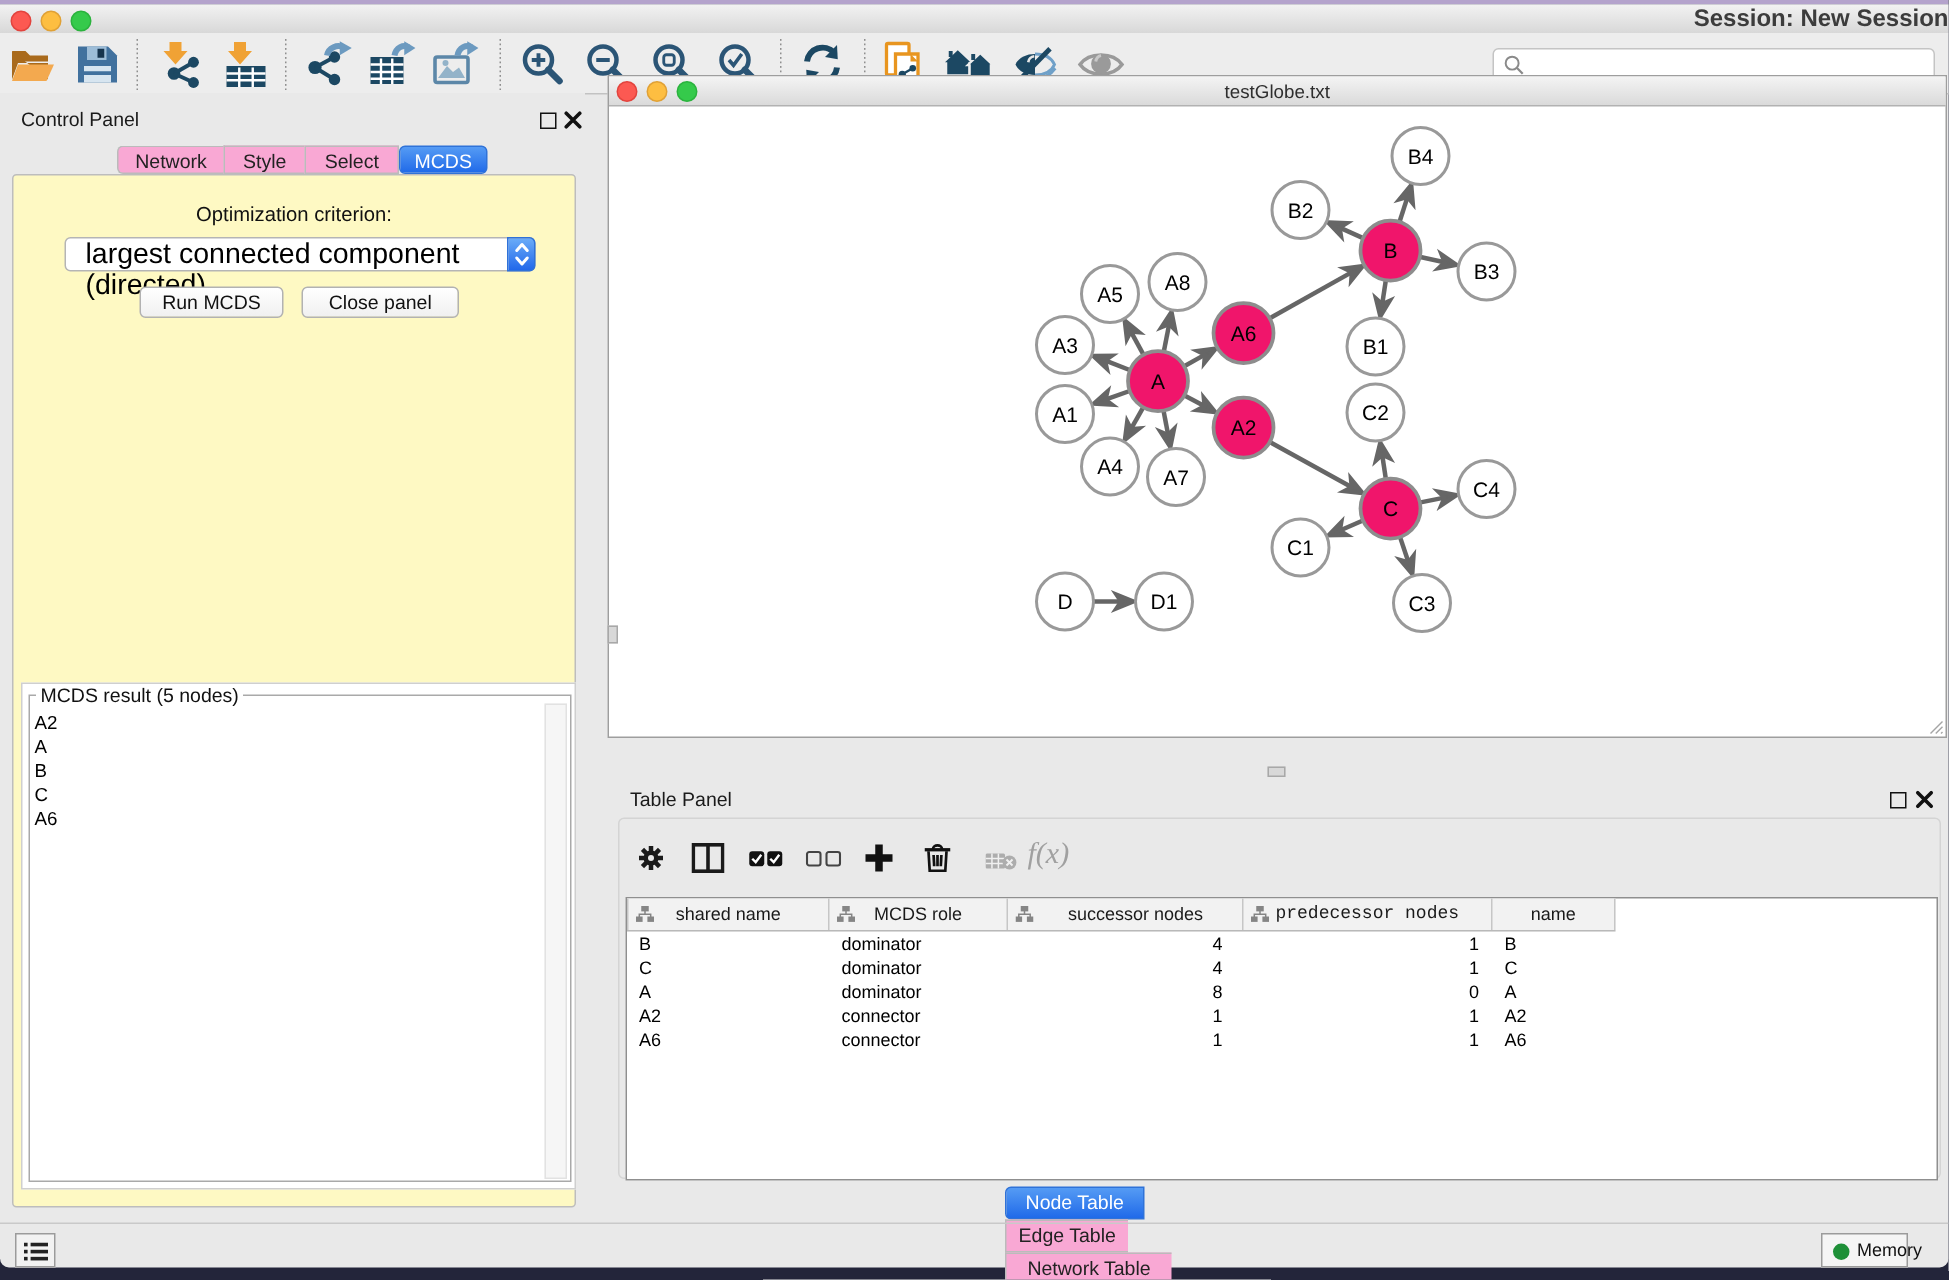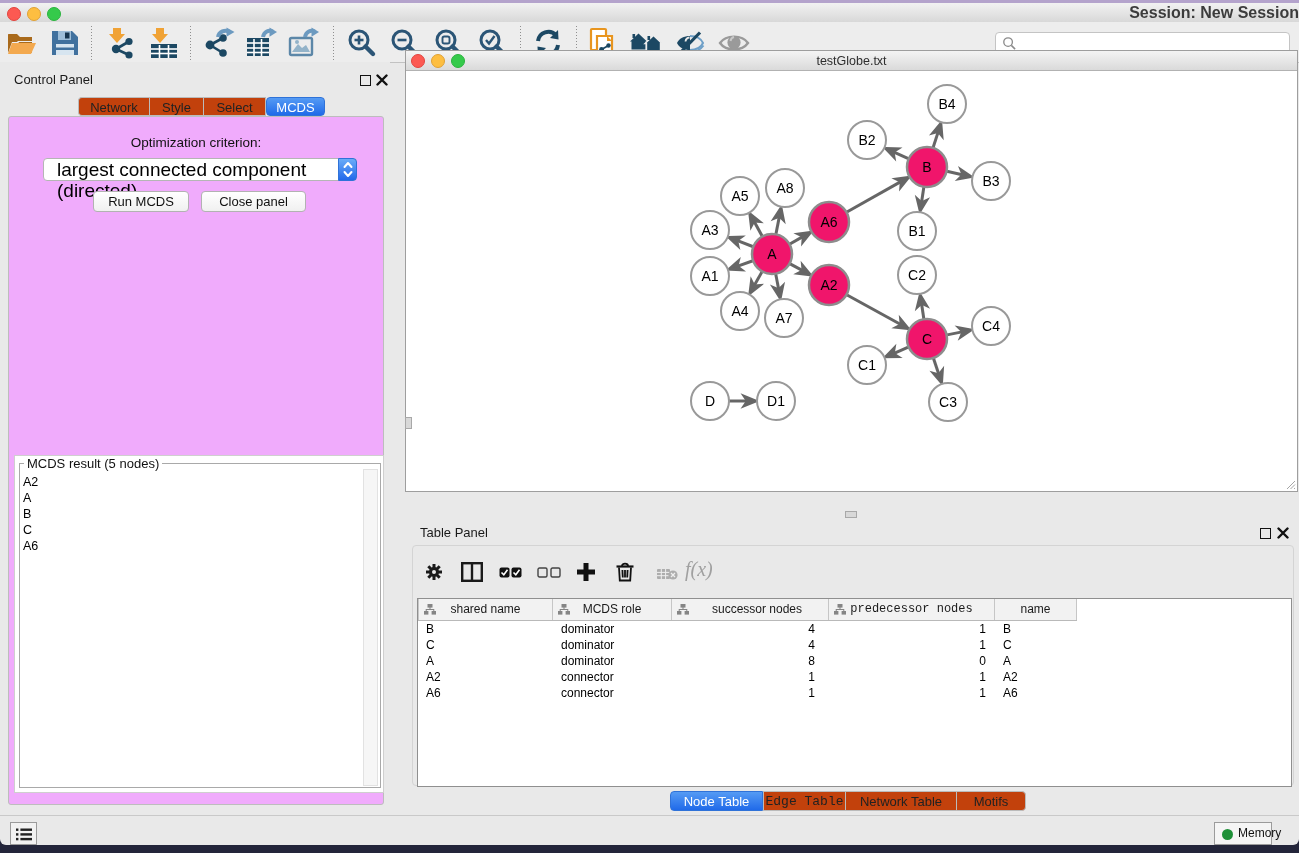--- a/index.html
+++ b/index.html
@@ -19,26 +19,26 @@
 
 #toolbar{left:0;top:19px;width:1299px;height:40px;background:#ededed;border-bottom:1px solid #c2c2c2;}
 .sep{top:4px;height:34px;width:1px;background-image:linear-gradient(#8f8f8f 40%,rgba(0,0,0,0) 0%);background-size:1px 3px;}
 .tbi{top:5px;width:32px;height:32px;}
 #searchbox{left:995px;top:10px;width:293px;height:21px;background:#fff;border:1px solid #c4c4c4;border-radius:4px;}
 
 #cpanel{left:0;top:59px;width:390px;height:757px;background:#e9e9e9;}
 #cpanel .hdr{left:14px;top:10px;font-size:13px;color:#1a1a1a;}
 .floatbox{width:9px;height:9px;border:1.6px solid #111;}
 #tabs{left:78px;top:35px;height:19px;display:flex;font-size:13px;}
-.tab{background:#c2410c;border:1px solid #bbb;border-right:none;line-height:19px;
+.tab{background:#f9a8d4;border:1px solid #bbb;border-right:none;line-height:19px;
  padding:0 10px;color:#222;}
 .tab.first{border-radius:4px 0 0 4px;}
 .tab.sel{background:linear-gradient(#559bf4,#206ae9);color:#fff;border:1px solid #2f72d8;
  border-radius:4px;padding:0 9px;}
-#tabpane{left:8px;top:54px;width:374px;height:687px;border:1px solid #bdbdbd;border-radius:3px;background:#f0abfc;}
+#tabpane{left:8px;top:54px;width:374px;height:687px;border:1px solid #bdbdbd;border-radius:3px;background:#fef9c3;}
 #optlabel{left:0;top:18px;width:374px;text-align:center;font-size:13.5px;color:#111;}
 #dropdown{left:34px;top:41px;width:312px;height:21px;background:#fff;border:1px solid #b5b5b5;border-radius:4px;}
 #dropdown .txt{left:13px;top:0;line-height:21px;font-size:19px;color:#000;}
 #spinner{right:-1px;top:-1px;width:17px;height:21px;border-radius:0 4px 4px 0;
  background:linear-gradient(#6aacf8,#2268ea);border:1px solid #2f72d8;}
 .btn{height:19px;background:linear-gradient(#ffffff,#f0f0f0);border:1px solid #b2b2b2;border-radius:4px;
  font-size:13px;color:#111;text-align:center;line-height:19px;}
 #resultbox{left:5px;top:338px;width:368px;height:336px;background:#fff;border:1px solid #cfcfcf;}
 #fieldset{left:4px;top:7px;right:2px;bottom:4px;border:1px solid #a9a9a9;}
 #fieldset .lbl{left:4px;top:-8px;background:#fff;padding:0 3px;font-size:13px;color:#111;}
@@ -501,23 +501,23 @@
         </div>
   <div class="trow abs" style="top:86px;">
           <span class="c1">A6</span>
           <span class="c2">connector</span>
           <span class="c3">1</span>
           <span class="c4">1</span>
           <span class="c5">A6</span>
         </div>
  </div>
  
- <div class="abs" id="btabs" style="left:265px;top:271px;height:20px;display:flex;font-size:13px;">
+ <div class="abs" id="btabs" style="left:265px;top:271px;height:20px;display:flex;font-size:13px;flex-direction:column;">
   <div class="tab first" style="line-height:20px;width:91px;padding:0;text-align:center;">Node Table</div>
-        <div class="tab" style="line-height:20px;width:81px;padding:0;text-align:center;font-family:Liberation Mono, monospace;">Edge Table</div>
+        <div class="tab" style="line-height:20px;width:81px;padding:0;text-align:center;">Edge Table</div>
         <div class="tab" style="line-height:20px;width:110px;padding:0;text-align:center;">Network Table</div>
         <div class="tab" style="line-height:20px;width:68px;padding:0;text-align:center;border-right:1px solid #bbb;border-radius:0 4px 4px 0;">Motifs</div>
  </div>
 </div>
 
 <div class="abs" style="left:0;top:812px;width:1299px;height:1px;background:#c9c9c9;"></div>
 <div class="abs" style="left:10px;top:819px;width:27px;height:23px;background:#f2f2f2;border:1px solid #9b9b9b;box-sizing:border-box;">
  <svg class="abs" style="left:5px;top:5px;" width="16" height="13" viewBox="0 0 16 13">
   <g fill="#222">
           <rect x="0" y="0.5" width="2.4" height="2.4"></rect>

